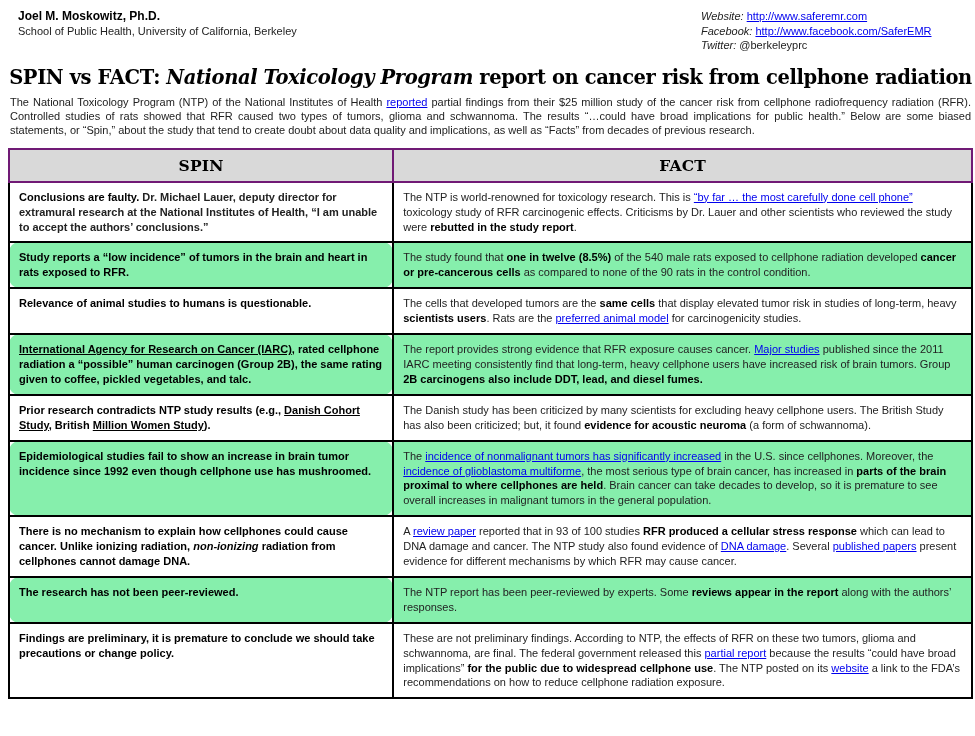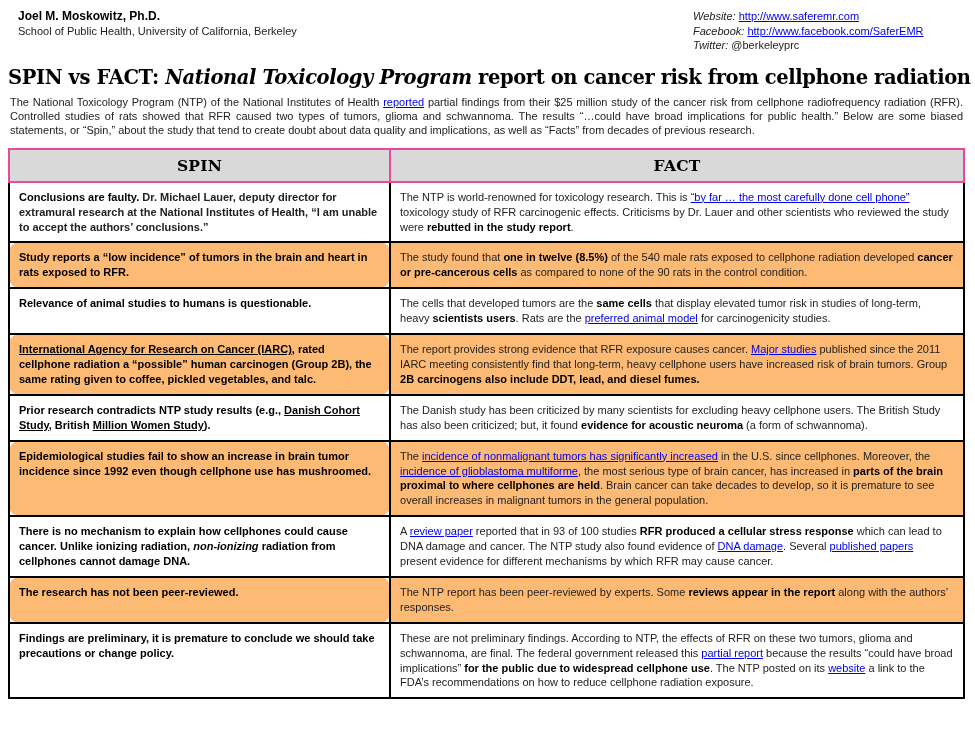--- a/index.html
+++ b/index.html
@@ -2,21 +2,21 @@
 <html><head>
 <meta charset="utf-8">
 <style>
   html, body { margin: 0; padding: 0; background: #ffffff; }
   body {
     width: 975px;
     font-family: "Liberation Sans", sans-serif;
     color: #1a1a1a;
     -webkit-font-smoothing: antialiased;
   }
-  .page { width: 975px; box-sizing: border-box; padding: 9px 10px 6px 8px; }
+  .page { width: 975px; box-sizing: border-box; padding: 9px 2px 6px 8px; }
 
   
   .contact-row { display: flex; justify-content: space-between; padding: 0 10px 0 10px; }
   .contact-left { font-size: 11px; line-height: 14px; color: #222; }
   .contact-left .name { font-size: 12px; font-weight: bold; color: #000; line-height: 15px; }
   .contact-right { font-size: 11px; line-height: 14.5px; width: 262px; color: #222; }
   .contact-right .lbl { font-style: italic; }
   .link { color: #0000ee; text-decoration: underline; cursor: pointer; }
 
   
@@ -45,38 +45,38 @@
   table.sf {
     width: 100%;
     border-collapse: collapse;
     border: 2px solid #000;
     table-layout: fixed;
   }
   table.sf col.spin-col { width: 39.9%; }
   table.sf col.fact-col { width: 60.1%; }
   table.sf th {
     background: #d9d9d9;
-    border: 2px solid #ec4899;
+    border: 2px solid #701a75;
     font-family: "DejaVu Serif", "Liberation Serif", serif;
     font-weight: bold;
     font-size: 15.5px;
     letter-spacing: 0.2px;
     padding: 6px 4px;
     text-align: center;
     color: #000;
   }
   table.sf td {
     border: 2px solid #000;
     vertical-align: top;
     font-size: 11px;
     line-height: 14.9px;
     padding: 7px 10px 7px 9px;
     color: #222;
   }
-  table.sf tr.shaded td { background: #fdba74; }
+  table.sf tr.shaded td { background: #86efac; }
   td.spin-cell { font-weight: bold; color: #000; border-radius: 10px; }
   .b { font-weight: bold; color: #000; }
   .i { font-style: italic; }
   a.link.b { font-weight: bold; }
 </style>
 </head>
 <body>
 
 <div class="page">
 

